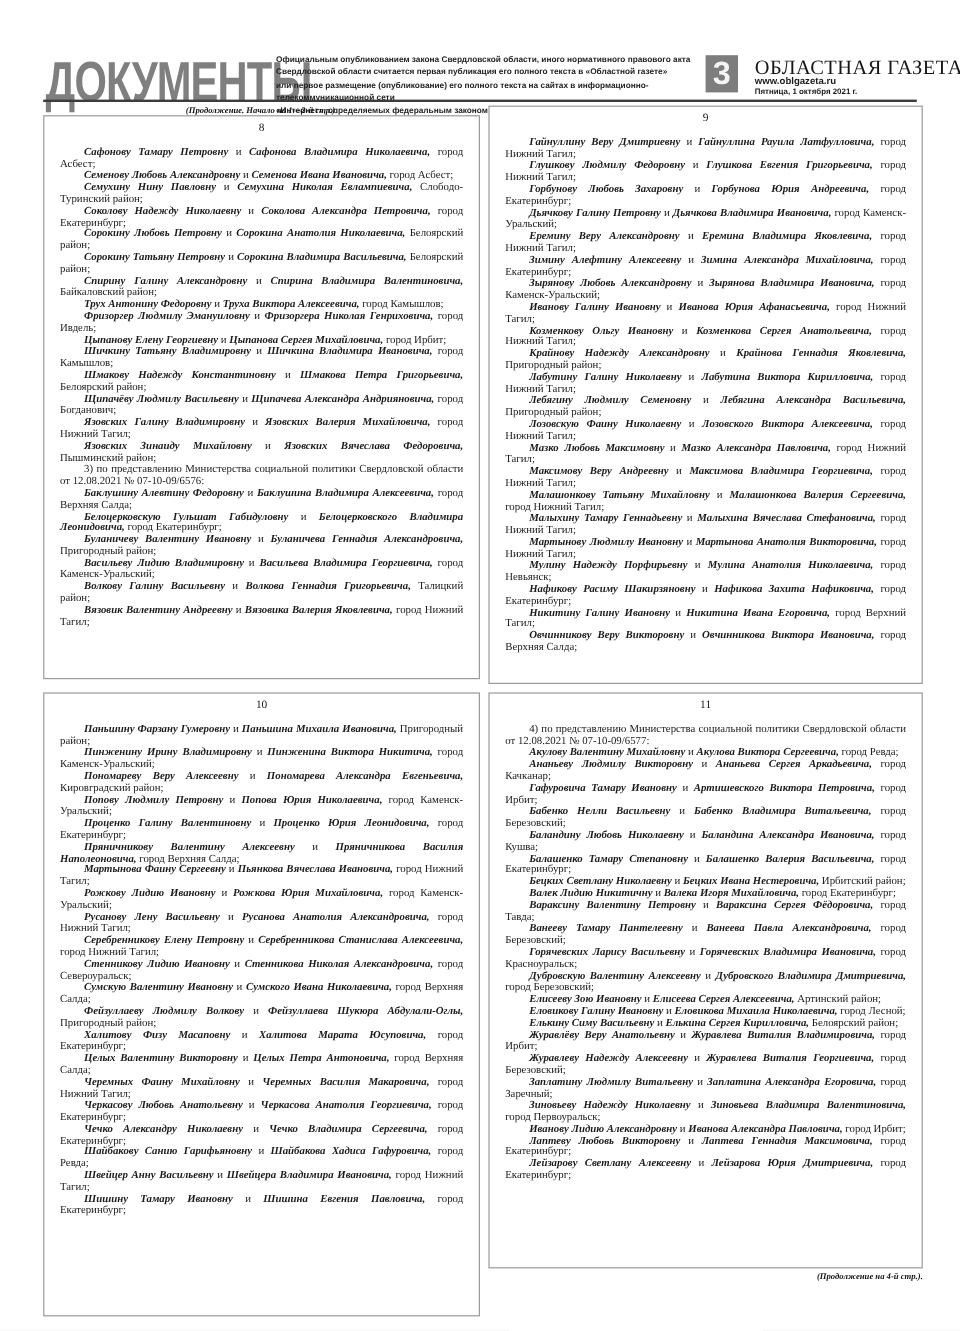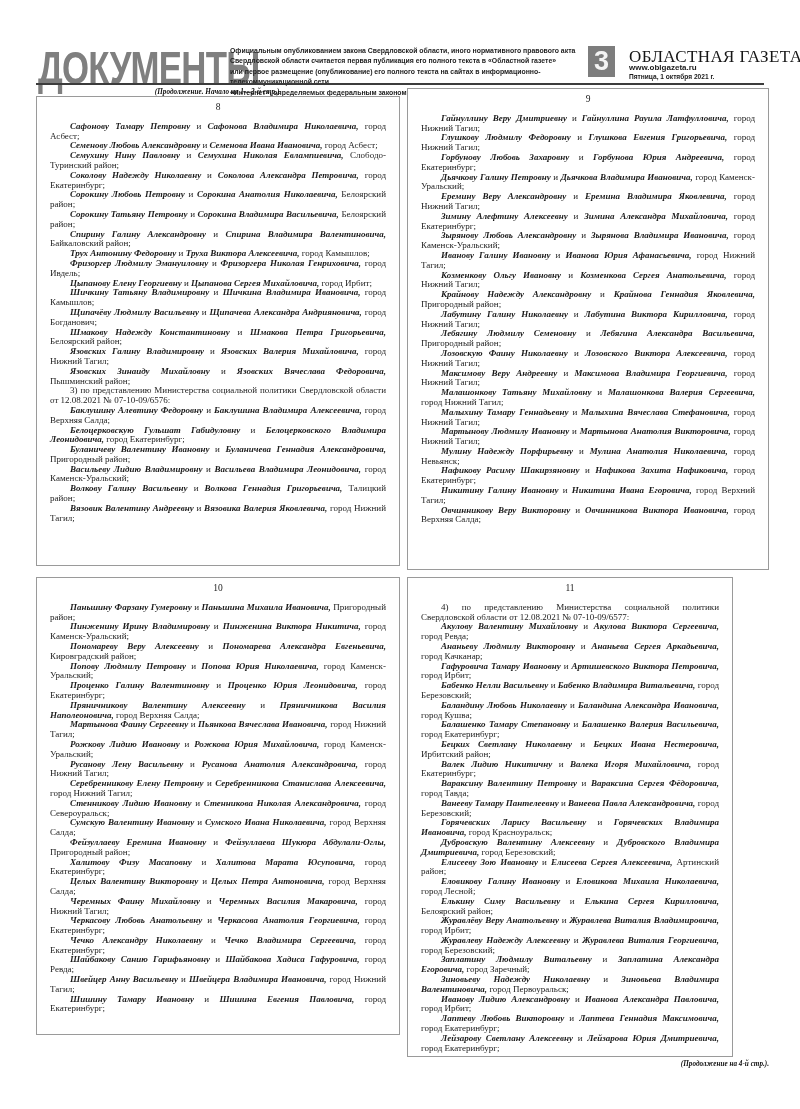--- a/index.html
+++ b/index.html
@@ -31,22 +31,22 @@
   
   .block{position:absolute;box-sizing:border-box;border:1px solid #9a9a9a;background:#fff;
          padding:4px 13px 4px 13px;overflow:hidden;font-size:9px;line-height:9.8px;
          text-align:justify;}
   .block .num{text-align:center;font-size:9.5px;margin:2px 0 9px 0;font-weight:normal;}
   .block p{margin:0;}
   .entry,.note{text-indent:20px;}
   .entry .names{font-weight:bold;font-style:italic;}
   #block-8{left:36px;top:96px;width:364px;height:470px;}
   #block-9{left:407px;top:88px;width:362px;height:482px;}
-  #block-10{left:36px;top:577px;width:364px;height:458px;}
-  #block-11{left:407px;top:577px;width:326px;height:480px;}
+  #block-10{left:36px;top:577px;width:364px;height:520px;}
+  #block-11{left:407px;top:577px;width:362px;height:480px;}
 </style>
 </head>
 <body>
 
 <div class="page">
 
   <div class="masthead">ДОКУМЕНТЫ</div>
   <div class="legal-note">Официальным опубликованием закона Свердловской области, иного нормативного правового акта
 Свердловской области считается первая публикация его полного текста в «Областной газете»
 или первое размещение (опубликование) его полного текста на сайтах в информационно-телекоммуникационной сети
@@ -68,29 +68,29 @@
         <p class="entry"><span class="names">Семенову Любовь Александровну</span> и <span class="names">Семенова Ивана Ивановича,</span><span class="loc"> город Асбест;</span></p>
         <p class="entry"><span class="names">Семухину Нину Павловну</span> и <span class="names">Семухина Николая Евлампиевича,</span><span class="loc"> Слободо-Туринский район;</span></p>
         <p class="entry"><span class="names">Соколову Надежду Николаевну</span> и <span class="names">Соколова Александра Петровича,</span><span class="loc"> город Екатеринбург;</span></p>
         <p class="entry"><span class="names">Сорокину Любовь Петровну</span> и <span class="names">Сорокина Анатолия Николаевича,</span><span class="loc"> Белоярский район;</span></p>
         <p class="entry"><span class="names">Сорокину Татьяну Петровну</span> и <span class="names">Сорокина Владимира Васильевича,</span><span class="loc"> Белоярский район;</span></p>
         <p class="entry"><span class="names">Спирину Галину Александровну</span> и <span class="names">Спирина Владимира Валентиновича,</span><span class="loc"> Байкаловский район;</span></p>
         <p class="entry"><span class="names">Трух Антонину Федоровну</span> и <span class="names">Труха Виктора Алексеевича,</span><span class="loc"> город Камышлов;</span></p>
         <p class="entry"><span class="names">Фризоргер Людмилу Эмануиловну</span> и <span class="names">Фризоргера Николая Генриховича,</span><span class="loc"> город Ивдель;</span></p>
         <p class="entry"><span class="names">Цыпанову Елену Георгиевну</span> и <span class="names">Цыпанова Сергея Михайловича,</span><span class="loc"> город Ирбит;</span></p>
         <p class="entry"><span class="names">Шичкину Татьяну Владимировну</span> и <span class="names">Шичкина Владимира Ивановича,</span><span class="loc"> город Камышлов;</span></p>
+        <p class="entry"><span class="names">Шмакову Надежду Константиновну</span> и <span class="names">Шмакова Петра Григорьевича,</span><span class="loc"> Белоярский район;</span></p>
         <p class="entry"><span class="names">Щипачёву Людмилу Васильевну</span> и <span class="names">Щипачева Александра Андрияновича,</span><span class="loc"> город Богданович;</span></p>
-        <p class="entry"><span class="names">Шмакову Надежду Константиновну</span> и <span class="names">Шмакова Петра Григорьевича,</span><span class="loc"> Белоярский район;</span></p>
         <p class="entry"><span class="names">Язовских Галину Владимировну</span> и <span class="names">Язовских Валерия Михайловича,</span><span class="loc"> город Нижний Тагил;</span></p>
         <p class="entry"><span class="names">Язовских Зинаиду Михайловну</span> и <span class="names">Язовских Вячеслава Федоровича,</span><span class="loc"> Пышминский район;</span></p>
         <p class="note">3) по представлению Министерства социальной политики Свердловской области от 12.08.2021 № 07-10-09/6576:</p>
         <p class="entry"><span class="names">Баклушину Алевтину Федоровну</span> и <span class="names">Баклушина Владимира Алексеевича,</span><span class="loc"> город Верхняя Салда;</span></p>
         <p class="entry"><span class="names">Белоцерковскую Гульшат Габидуловну</span> и <span class="names">Белоцерковского Владимира Леонидовича,</span><span class="loc"> город Екатеринбург;</span></p>
         <p class="entry"><span class="names">Буланичеву Валентину Ивановну</span> и <span class="names">Буланичева Геннадия Александровича,</span><span class="loc"> Пригородный район;</span></p>
-        <p class="entry"><span class="names">Васильеву Лидию Владимировну</span> и <span class="names">Васильева Владимира Леонидовича,</span><span class="loc"> город Каменск-Уральский;</span></p>
+        <p class="entry"><span class="names">Васильеву Лидию Владимировну</span> и <span class="names">Васильева Владимира Георгиевича,</span><span class="loc"> город Каменск-Уральский;</span></p>
         <p class="entry"><span class="names">Волкову Галину Васильевну</span> и <span class="names">Волкова Геннадия Григорьевича,</span><span class="loc"> Талицкий район;</span></p>
         <p class="entry"><span class="names">Вязовик Валентину Андреевну</span> и <span class="names">Вязовика Валерия Яковлевича,</span><span class="loc"> город Нижний Тагил;</span></p>
       </div>
   </div>
 
   <div class="block" id="block-9">
     <p class="num">9</p>
     <div>
         <p class="entry"><span class="names">Гайнуллину Веру Дмитриевну</span> и <span class="names">Гайнуллина Рауила Латфулловича,</span><span class="loc"> город Нижний Тагил;</span></p>
         <p class="entry"><span class="names">Глушкову Людмилу Федоровну</span> и <span class="names">Глушкова Евгения Григорьевича,</span><span class="loc"> город Нижний Тагил;</span></p>
@@ -98,20 +98,21 @@
         <p class="entry"><span class="names">Дьячкову Галину Петровну</span> и <span class="names">Дьячкова Владимира Ивановича,</span><span class="loc"> город Каменск-Уральский;</span></p>
         <p class="entry"><span class="names">Еремину Веру Александровну</span> и <span class="names">Еремина Владимира Яковлевича,</span><span class="loc"> город Нижний Тагил;</span></p>
         <p class="entry"><span class="names">Зимину Алефтину Алексеевну</span> и <span class="names">Зимина Александра Михайловича,</span><span class="loc"> город Екатеринбург;</span></p>
         <p class="entry"><span class="names">Зырянову Любовь Александровну</span> и <span class="names">Зырянова Владимира Ивановича,</span><span class="loc"> город Каменск-Уральский;</span></p>
         <p class="entry"><span class="names">Иванову Галину Ивановну</span> и <span class="names">Иванова Юрия Афанасьевича,</span><span class="loc"> город Нижний Тагил;</span></p>
         <p class="entry"><span class="names">Козменкову Ольгу Ивановну</span> и <span class="names">Козменкова Сергея Анатольевича,</span><span class="loc"> город Нижний Тагил;</span></p>
         <p class="entry"><span class="names">Крайнову Надежду Александровну</span> и <span class="names">Крайнова Геннадия Яковлевича,</span><span class="loc"> Пригородный район;</span></p>
         <p class="entry"><span class="names">Лабутину Галину Николаевну</span> и <span class="names">Лабутина Виктора Кирилловича,</span><span class="loc"> город Нижний Тагил;</span></p>
         <p class="entry"><span class="names">Лебягину Людмилу Семеновну</span> и <span class="names">Лебягина Александра Васильевича,</span><span class="loc"> Пригородный район;</span></p>
         <p class="entry"><span class="names">Лозовскую Фаину Николаевну</span> и <span class="names">Лозовского Виктора Алексеевича,</span><span class="loc"> город Нижний Тагил;</span></p>
+        <p class="entry"><span class="names">Мазко Любовь Максимовну</span> и <span class="names">Мазко Александра Павловича,</span><span class="loc"> город Нижний Тагил;</span></p>
         <p class="entry"><span class="names">Максимову Веру Андреевну</span> и <span class="names">Максимова Владимира Георгиевича,</span><span class="loc"> город Нижний Тагил;</span></p>
         <p class="entry"><span class="names">Малашонкову Татьяну Михайловну</span> и <span class="names">Малашонкова Валерия Сергеевича,</span><span class="loc"> город Нижний Тагил;</span></p>
         <p class="entry"><span class="names">Малыхину Тамару Геннадьевну</span> и <span class="names">Малыхина Вячеслава Стефановича,</span><span class="loc"> город Нижний Тагил;</span></p>
         <p class="entry"><span class="names">Мартынову Людмилу Ивановну</span> и <span class="names">Мартынова Анатолия Викторовича,</span><span class="loc"> город Нижний Тагил;</span></p>
         <p class="entry"><span class="names">Мулину Надежду Порфирьевну</span> и <span class="names">Мулина Анатолия Николаевича,</span><span class="loc"> город Невьянск;</span></p>
         <p class="entry"><span class="names">Нафикову Расиму Шакирзяновну</span> и <span class="names">Нафикова Захита Нафиковича,</span><span class="loc"> город Екатеринбург;</span></p>
         <p class="entry"><span class="names">Никитину Галину Ивановну</span> и <span class="names">Никитина Ивана Егоровича,</span><span class="loc"> город Верхний Тагил;</span></p>
         <p class="entry"><span class="names">Овчинникову Веру Викторовну</span> и <span class="names">Овчинникова Виктора Ивановича,</span><span class="loc"> город Верхняя Салда;</span></p>
       </div>
   </div>
@@ -124,21 +125,21 @@
         <p class="entry"><span class="names">Пономареву Веру Алексеевну</span> и <span class="names">Пономарева Александра Евгеньевича,</span><span class="loc"> Кировградский район;</span></p>
         <p class="entry"><span class="names">Попову Людмилу Петровну</span> и <span class="names">Попова Юрия Николаевича,</span><span class="loc"> город Каменск-Уральский;</span></p>
         <p class="entry"><span class="names">Проценко Галину Валентиновну</span> и <span class="names">Проценко Юрия Леонидовича,</span><span class="loc"> город Екатеринбург;</span></p>
         <p class="entry"><span class="names">Пряничникову Валентину Алексеевну</span> и <span class="names">Пряничникова Василия Наполеоновича,</span><span class="loc"> город Верхняя Салда;</span></p>
         <p class="entry"><span class="names">Мартынова Фаину Сергеевну</span> и <span class="names">Пьянкова Вячеслава Ивановича,</span><span class="loc"> город Нижний Тагил;</span></p>
         <p class="entry"><span class="names">Рожкову Лидию Ивановну</span> и <span class="names">Рожкова Юрия Михайловича,</span><span class="loc"> город Каменск-Уральский;</span></p>
         <p class="entry"><span class="names">Русанову Лену Васильевну</span> и <span class="names">Русанова Анатолия Александровича,</span><span class="loc"> город Нижний Тагил;</span></p>
         <p class="entry"><span class="names">Серебренникову Елену Петровну</span> и <span class="names">Серебренникова Станислава Алексеевича,</span><span class="loc"> город Нижний Тагил;</span></p>
         <p class="entry"><span class="names">Стенникову Лидию Ивановну</span> и <span class="names">Стенникова Николая Александровича,</span><span class="loc"> город Североуральск;</span></p>
         <p class="entry"><span class="names">Сумскую Валентину Ивановну</span> и <span class="names">Сумского Ивана Николаевича,</span><span class="loc"> город Верхняя Салда;</span></p>
-        <p class="entry"><span class="names">Фейзуллаеву Еремина Ивановну</span> и <span class="names">Фейзуллаева Шукюра Абдулали-Оглы,</span><span class="loc"> Пригородный район;</span></p>
+        <p class="entry"><span class="names">Фейзуллаеву Людмилу Волкову</span> и <span class="names">Фейзуллаева Шукюра Абдулали-Оглы,</span><span class="loc"> Пригородный район;</span></p>
         <p class="entry"><span class="names">Халитову Физу Масаповну</span> и <span class="names">Халитова Марата Юсуповича,</span><span class="loc"> город Екатеринбург;</span></p>
         <p class="entry"><span class="names">Целых Валентину Викторовну</span> и <span class="names">Целых Петра Антоновича,</span><span class="loc"> город Верхняя Салда;</span></p>
         <p class="entry"><span class="names">Черемных Фаину Михайловну</span> и <span class="names">Черемных Василия Макаровича,</span><span class="loc"> город Нижний Тагил;</span></p>
         <p class="entry"><span class="names">Черкасову Любовь Анатольевну</span> и <span class="names">Черкасова Анатолия Георгиевича,</span><span class="loc"> город Екатеринбург;</span></p>
         <p class="entry"><span class="names">Чечко Александру Николаевну</span> и <span class="names">Чечко Владимира Сергеевича,</span><span class="loc"> город Екатеринбург;</span></p>
         <p class="entry"><span class="names">Шайбакову Санию Гарифьяновну</span> и <span class="names">Шайбакова Хадиса Гафуровича,</span><span class="loc"> город Ревда;</span></p>
         <p class="entry"><span class="names">Швейцер Анну Васильевну</span> и <span class="names">Швейцера Владимира Ивановича,</span><span class="loc"> город Нижний Тагил;</span></p>
         <p class="entry"><span class="names">Шишину Тамару Ивановну</span> и <span class="names">Шишина Евгения Павловича,</span><span class="loc"> город Екатеринбург;</span></p>
       </div>
   </div>

